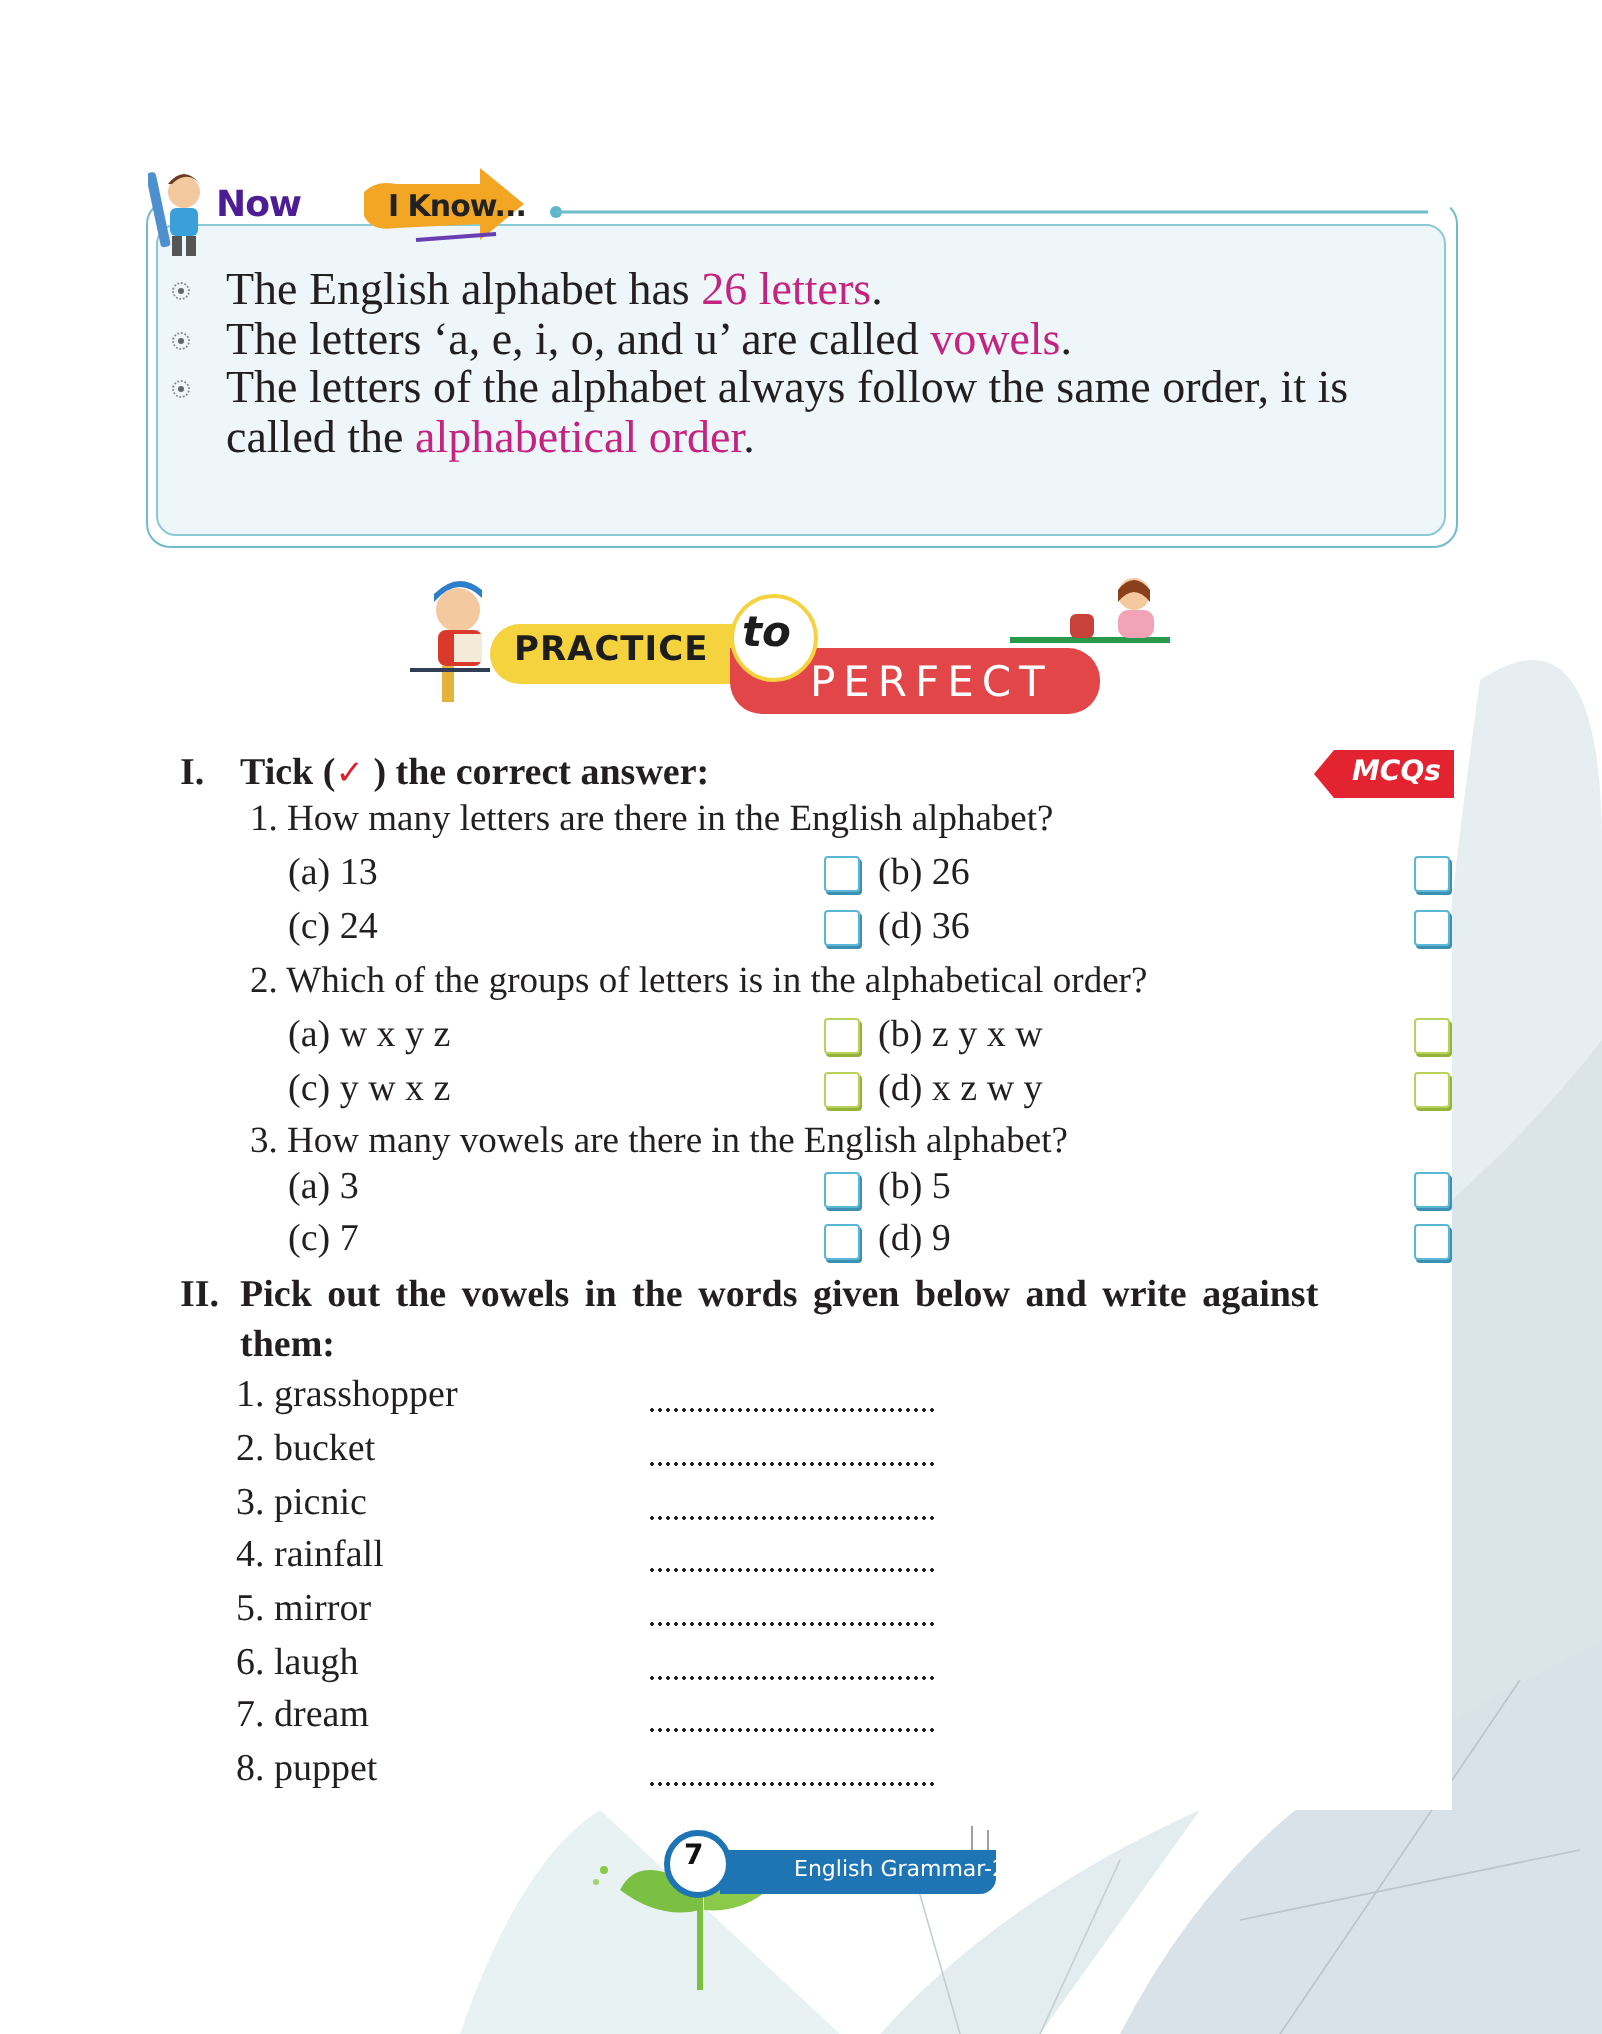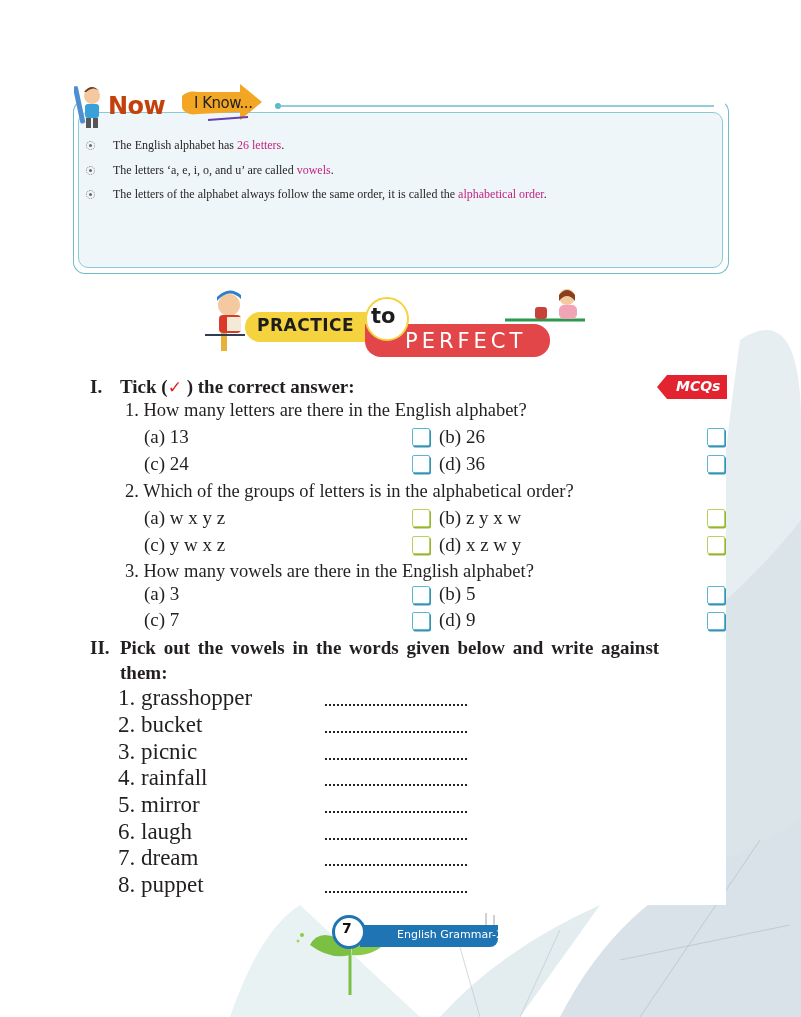--- a/index.html
+++ b/index.html
@@ -13,40 +13,40 @@
   .bg-deco { position: absolute; inset: 0; pointer-events: none; }
   .content-white {
     position: absolute; left: 60px; top: 290px; width: 666px; height: 615px; background: #fff;
   }
 
   
   .know-header { position: absolute; left: 74px; top: 82px; height: 50px; width: 660px; }
   .know-kid { position: absolute; left: 0; top: 0; width: 32px; height: 50px; }
   .know-now {
     position: absolute; left: 34px; top: 10px;
-    font-family: "DejaVu Sans", sans-serif; font-weight: bold; font-size: 24px; color: #c2410c;
+    font-family: "DejaVu Sans", sans-serif; font-weight: bold; font-size: 18px; color: #4c1d95;
     letter-spacing: -0.5px;
   }
   .know-arrow { position: absolute; left: 104px; top: 2px; width: 86px; height: 40px; }
   .know-iknow {
     position: absolute; left: 120px; top: 12px;
-    font-family: "DejaVu Sans", sans-serif; font-weight: normal; font-size: 15px; color: #222;
+    font-family: "DejaVu Sans", sans-serif; font-weight: bold; font-size: 15px; color: #222;
     letter-spacing: -0.5px;
   }
   .know-topline { position: absolute; left: 200px; top: 20px; width: 450px; height: 14px; }
   .know-box {
     position: absolute; left: 78px; top: 112px; width: 643px; height: 154px;
     background: #eef6f9; border: 1.5px solid #8cc9d6; border-radius: 10px;
   }
   .know-outer {
     position: absolute; left: 73px; top: 100px; width: 654px; height: 172px;
     border: 1.5px solid #6fbccb; border-radius: 12px; border-top-color: transparent; border-left-color:#6fbccb;
   }
   .know-list { position: absolute; left: 86px; top: 133px; width: 640px; margin: 0; padding: 0; list-style: none; }
-  .know-list li { position: relative; padding-left: 27px; font-size: 12px; line-height: 24.5px; }
+  .know-list li { position: relative; padding-left: 27px; font-size: 23px; line-height: 24.5px; }
   .know-list .bullet {
     position: absolute; left: 0; top: 8px; width: 9px; height: 9px; border-radius: 50%;
     border: 1px dotted #888; box-sizing: border-box;
   }
   .know-list .bullet::after { content: ""; position: absolute; left: 2px; top: 2px; width: 3px; height: 3px; border-radius: 50%; background: #666; }
   .pink { color: #c4237f; }
 
   
   .ptp { position: absolute; left: 205px; top: 285px; width: 390px; height: 80px; }
   .ptp-yellow {
@@ -64,21 +64,21 @@
   .ptp-perfect {
     position: absolute; left: 200px; top: 44px;
     font-family: "DejaVu Sans", sans-serif; font-weight: normal; font-size: 21px; color: #fff; letter-spacing: 4px;
   }
   .ptp-circle {
     position: absolute; left: 160px; top: 12px; width: 40px; height: 40px; border-radius: 50%;
     background: #fff; border: 2px solid #f5d33f;
   }
   .ptp-to {
     position: absolute; left: 166px; top: 19px;
-    font-family: "DejaVu Sans", sans-serif; font-weight: bold; font-size: 21px; color: #1d1d1d;
+    font-family: "DejaVu Sans", sans-serif; font-weight: bold; font-style: italic; font-size: 21px; color: #1d1d1d;
   }
 
   
   .sec-title { position: absolute; font-weight: bold; font-size: 19px; line-height: 24px; }
   .sec-num { display: inline-block; width: 30px; }
   .tick { color: #e21f26; font-family: "DejaVu Sans", sans-serif; font-size: 17px; }
   .mcq-tag {
     position: absolute; left: 657px; top: 375px; width: 70px; height: 24px;
     background: #e3232f; clip-path: polygon(10px 0, 100% 0, 100% 100%, 10px 100%, 0 50%);
   }
@@ -88,21 +88,21 @@
   }
 
   .q { position: absolute; left: 125px; font-size: 18.5px; line-height: 24px; }
   .opt { position: absolute; font-size: 19px; line-height: 24px; }
   .box {
     position: absolute; width: 16px; height: 16px; border: 1.5px solid #5ab7d6; border-radius: 2px;
     box-shadow: 1px 1.5px 0 #3e90b0; background: #fff;
   }
   .box.green { border-color: #b9d25c; box-shadow: 1px 1.5px 0 #95b33a; }
 
-  .word { position: absolute; left: 118px; font-size: 23px; line-height: 24px; }
+  .word { position: absolute; left: 118px; font-size: 19px; line-height: 24px; }
   .dots {
     position: absolute; left: 324px; width: 144px; height: 2px;
     background-image: radial-gradient(circle, #222 0.9px, transparent 1px);
     background-size: 4px 2px; background-repeat: repeat-x;
   }
 
   
   .footer { position: absolute; left: 290px; top: 905px; width: 220px; height: 110px; }
   .footer-band {
     position: absolute; left: 70px; top: 20px; width: 138px; height: 22px;

